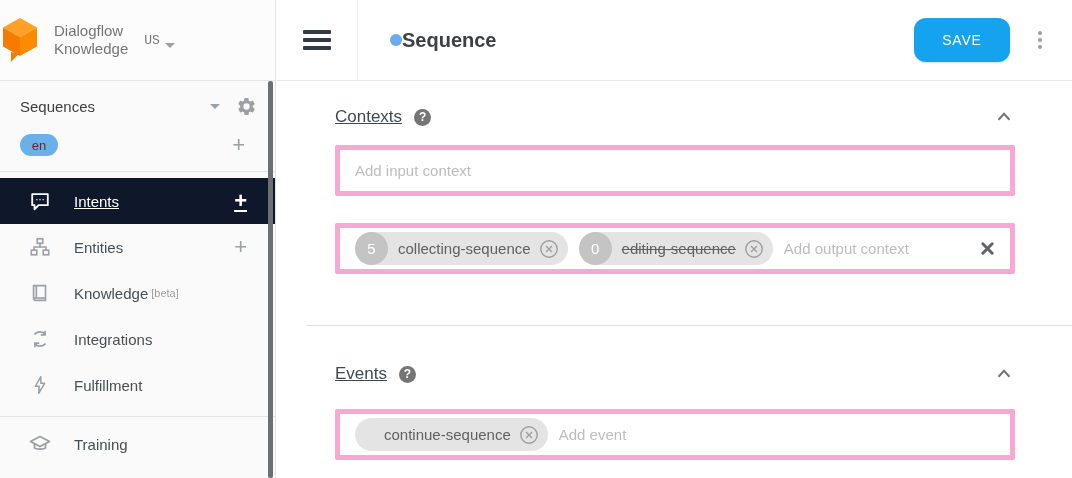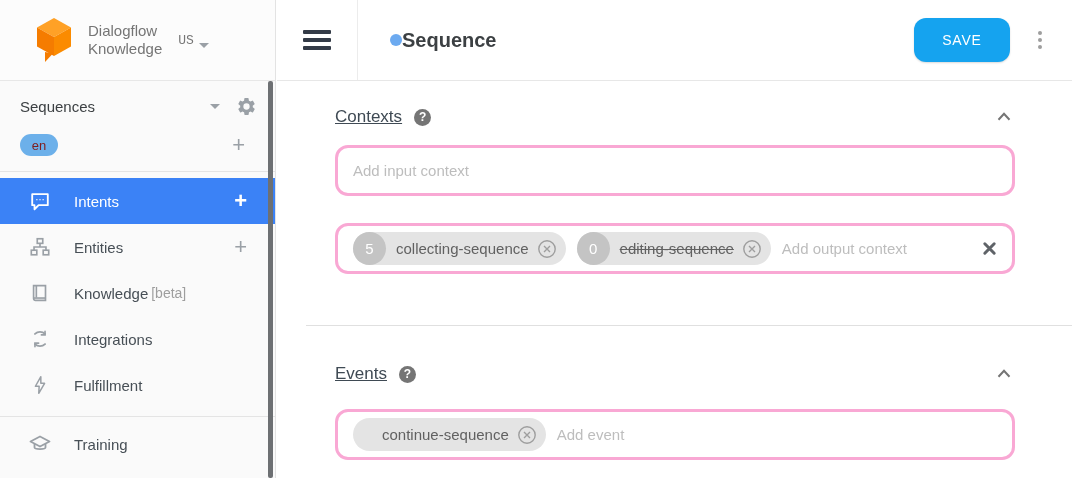--- a/index.html
+++ b/index.html
@@ -6,45 +6,45 @@
   html,body { width:1072px; height:478px; overflow:hidden; background:#fff;
     font-family:"Liberation Sans","DejaVu Sans",sans-serif; }
 
   
   .sidebar { position:absolute; left:0; top:0; width:276px; height:478px;
     background:#fafafa; border-right:1px solid #e3e3e3; }
   .sidebar-scroll-thumb { position:absolute; right:2px; top:81px; width:5px; height:397px;
     background:#6d7073; border-radius:2px; }
 
   .logo-area { height:81px; border-bottom:1px solid #e7e7e7; display:flex; align-items:center;
-    padding-left:34px; background:#fcfcfc; }
+    background:#fcfcfc; }
   .logo-text { margin-left:14px; font-size:15px; color:#757575; line-height:18px; }
   .region { margin-left:16px; font-size:13px; color:#757575; display:flex; align-items:flex-end;font-family:Liberation Mono, monospace; }
   .caret-down { width:0; height:0; border-left:5px solid transparent; border-right:5px solid transparent;
     border-top:5px solid #9aa0a6; display:inline-block; margin-left:5px; }
 
   .agent-row { display:flex; align-items:center; height:34px; padding:0 18px 0 20px; margin-top:8px; }
   .agent-name { font-size:15px; color:#3c4043; flex:0 0 auto; }
   .agent-caret { margin-left:auto; margin-right:16px; }
   .lang-row { display:flex; align-items:center; height:44px; padding:0 18px 0 20px; }
   .lang-pill { background:#6cb0ea; color:#7f1d1d; font-size:13px; border-radius:12px;
     width:38px; height:22px; display:flex; align-items:center; justify-content:center; }
   .plus { color:#9aa0a6; font-size:22px; font-weight:400; line-height:1; }
   .lang-row .plus { margin-left:auto; margin-right:12px; }
   .side-divider { border-top:1px solid #e4e4e4; margin:4px 0 6px 0; }
 
   .menu-item { display:flex; align-items:center; height:46px; padding:0 20px 0 28px;
     color:#474f56; font-size:15px; cursor:pointer; }
   .menu-item .mi-icon { width:24px; height:24px; color:#9aa0a6; margin-right:22px; flex:0 0 auto;
     display:flex; align-items:center; justify-content:center; }
   .menu-item .plus { margin-left:auto; margin-right:8px; }
-  .menu-item.selected { background:#3b82f6; color:#fff; }
+  .menu-item.selected { background:#0f172a; color:#fff;text-decoration:underline; }
   .menu-item.selected .mi-icon { color:#fff; }
   .menu-item.selected .plus { color:#fff; font-weight:bold; }
-  .beta { font-size:14px; color:#9e9e9e; vertical-align:super; margin-left:3px; }
+  .beta { font-size:11px; color:#9e9e9e; vertical-align:super; margin-left:3px; }
 
   
   .main-header { position:absolute; left:277px; top:0; width:795px; height:81px; background:#fff;
     border-bottom:1px solid #e7e7e7; display:flex; align-items:center; }
   .hamburger-box { width:81px; height:100%; border-right:1px solid #ececec;
     display:flex; align-items:center; justify-content:center; cursor:pointer; }
   .hamburger { display:flex; flex-direction:column; gap:4px; }
   .hamburger span { width:28px; height:4px; background:#333b47; border-radius:1px; }
   .status-dot { width:12px; height:12px; border-radius:50%; background:#6caaf0; margin-left:32px; }
   .page-title { font-size:20px; color:#3c4043; }
@@ -58,21 +58,21 @@
   
   .content { position:absolute; left:277px; top:81px; width:795px; height:397px;
     background:#fff; padding:23px 57px 0 58px; }
   .section-head { display:flex; align-items:center; height:26px; }
   .section-title { font-size:17px; color:#3f4a54;text-decoration:underline; }
   .help-badge { width:17px; height:17px; border-radius:50%; background:#757575; color:#fff;
     font-size:12px; font-weight:bold; display:flex; align-items:center; justify-content:center;
     margin-left:12px; }
   .collapse { margin-left:auto; cursor:pointer; display:flex; }
 
-  .field-box { margin-top:15px; height:51px; border:3px solid #f9a8d4; border-radius:13px;
+  .field-box { margin-top:15px; height:51px; border:5px solid #f9a8d4; border-radius:2px;
     display:flex; align-items:center; padding:0 15px; background:#fff; }
   .field-box.second { margin-top:27px; }
   .placeholder { color:#bdbdbd; font-size:15px; }
 
   .chip { display:flex; align-items:center; background:#e4e4e4; border-radius:17px; height:33px;
     margin-right:11px; padding-right:9px; }
   .chip-num { width:33px; height:33px; border-radius:50%; background:#c4c4c4; color:#fff;
     font-size:15px; display:flex; align-items:center; justify-content:center; }
   .chip-label { color:#616161; font-size:15px; margin:0 8px 0 10px; }
   .chip.no-num { padding-left:13px; }

